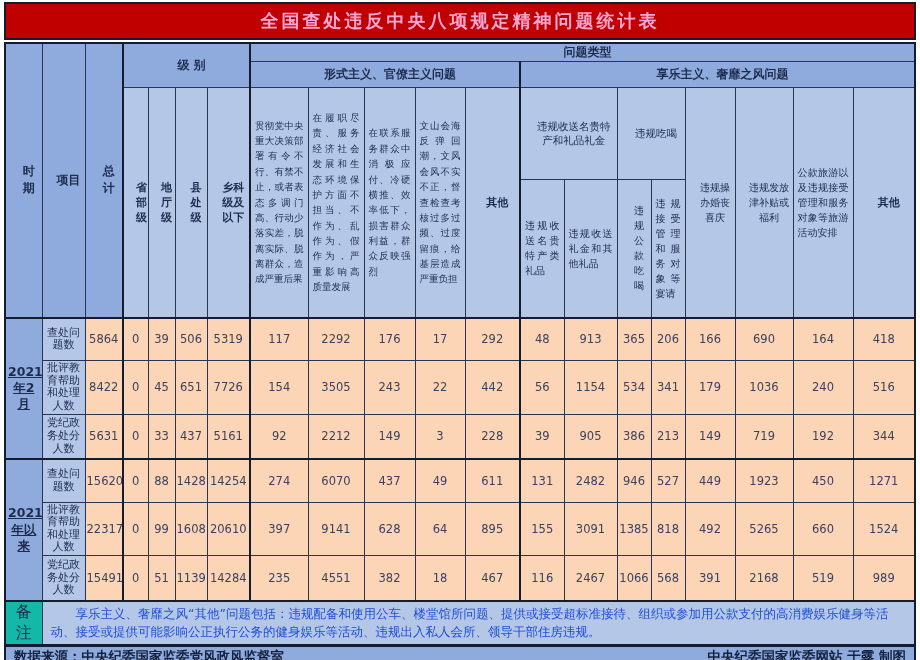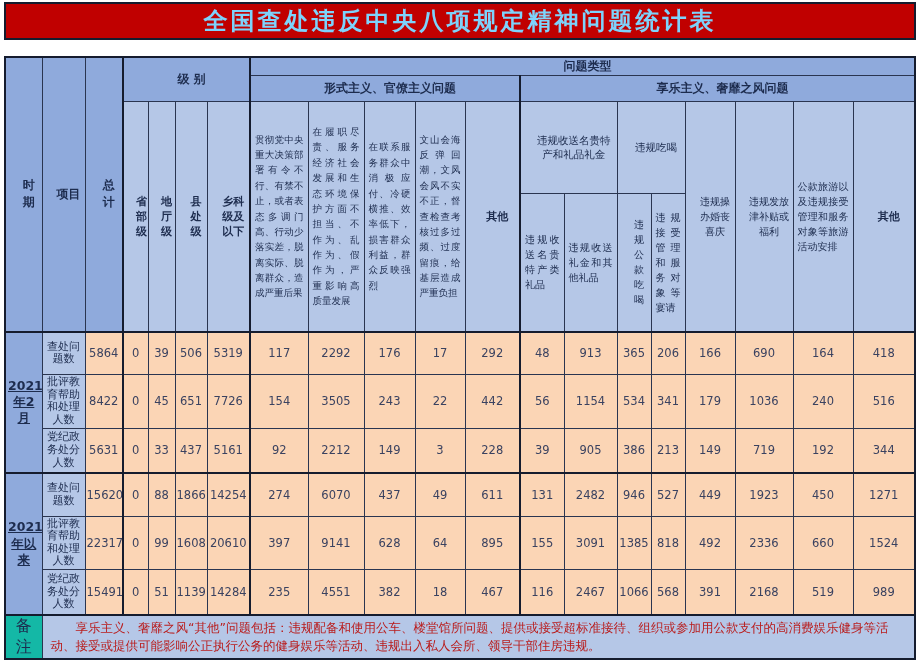--- a/index.html
+++ b/index.html
@@ -1,36 +1,36 @@
 <!DOCTYPE html>
 <html><head>
 <meta charset="utf-8">
 <style>
   html,body{margin:0;padding:0;background:#ffffff;}
   body{width:920px;height:660px;font-family:"DejaVu Sans","Liberation Sans",sans-serif;box-sizing:border-box;overflow:hidden;}
   .wrap{padding:2px 4px;width:912px;}
   .title-bar{background:#C00000;border:2px solid #151c2e;height:34px;display:flex;align-items:center;justify-content:center;
-             color:#7dd3fc;font-size:24px;font-weight:bold;letter-spacing:3px;margin-bottom:16px;}
+             color:#f9a8d4;font-size:18px;font-weight:bold;letter-spacing:3px;margin-bottom:2px;}
   table{border-collapse:collapse;table-layout:fixed;width:912px;border:2px solid #151c2e;}
   td,th{border:1px solid #2a3550;overflow:hidden;padding:0 2px;vertical-align:middle;text-align:center;color:#1d2c4e;box-sizing:border-box;}
   .mblue{background:#8FAADC;}
   .lblue{background:#B5C7E7;}
   th{font-weight:bold;font-size:12px;padding-left:12px;}
   th.leaf{font-size:11px;}
   th.sub{font-size:10.5px;font-weight:normal;}
   th.longtxt{font-size:9.5px;font-weight:normal;line-height:1.62;}
   th.leafsmall{font-size:10px;font-weight:normal;line-height:1.5;}
   .jt{text-align:justify;padding:2px 4px;}
   .thickL{border-left:2px solid #151c2e;}
   .thickT{border-top:2px solid #151c2e;}
   .data-cell{background:#FBD5B5;font-size:11.5px;color:#3a4260;padding:0 1px;}
   .rowlabel-cell{background:#B5C7E7;font-size:11px;line-height:1.15;padding:1px 2px;font-weight:normal;}
   .period-cell{background:#8FAADC;font-size:12.5px;font-weight:bold;line-height:1.3;padding:0 2px;text-decoration:underline;}
   .notes-label{background:#14b8a6;font-size:16px;font-weight:normal;}
-  .notes-text{background:#B5C7E7;text-align:left;font-size:12.5px;line-height:1.4;padding:2px 8px;text-indent:2em;font-weight:normal;color:#b91c1c;}
+  .notes-text{background:#B5C7E7;text-align:left;font-size:12.5px;line-height:1.4;padding:2px 8px;text-indent:2em;font-weight:normal;color:#1d4ed8;}
   .footer-bar{display:flex;justify-content:space-between;align-items:center;background:#8FAADC;border:2px solid #151c2e;border-top-width:1px;
               height:21px;padding:0 8px;font-weight:bold;font-size:13.5px;color:#15223f;}
 </style>
 </head>
 <body>
 
 <div class="wrap">
 
   <div class="title-bar">全国查处违反中央八项规定精神问题统计表</div>
 
@@ -157,21 +157,21 @@
           <td class="data-cell">719</td>
           <td class="data-cell">192</td>
           <td class="data-cell">344</td>
         </tr>
         <tr class="thickT" style="height: 43px;">
           <td class="period-cell" rowspan="3">2021年以来</td>
           <td class="rowlabel-cell">查处问题数</td>
           <td class="data-cell">15620</td>
           <td class="data-cell thickL">0</td>
           <td class="data-cell">88</td>
-          <td class="data-cell">1866</td>
+          <td class="data-cell">1428</td>
           <td class="data-cell">14254</td>
           <td class="data-cell thickL">274</td>
           <td class="data-cell">6070</td>
           <td class="data-cell">437</td>
           <td class="data-cell">49</td>
           <td class="data-cell">611</td>
           <td class="data-cell thickL">131</td>
           <td class="data-cell">2482</td>
           <td class="data-cell">946</td>
           <td class="data-cell">527</td>
@@ -190,21 +190,21 @@
           <td class="data-cell thickL">397</td>
           <td class="data-cell">9141</td>
           <td class="data-cell">628</td>
           <td class="data-cell">64</td>
           <td class="data-cell">895</td>
           <td class="data-cell thickL">155</td>
           <td class="data-cell">3091</td>
           <td class="data-cell">1385</td>
           <td class="data-cell">818</td>
           <td class="data-cell">492</td>
-          <td class="data-cell">2336</td>
+          <td class="data-cell">5265</td>
           <td class="data-cell">660</td>
           <td class="data-cell">1524</td>
         </tr>
         <tr style="height: 45px;">
           <td class="rowlabel-cell">党纪政务处分人数</td>
           <td class="data-cell">15491</td>
           <td class="data-cell thickL">0</td>
           <td class="data-cell">51</td>
           <td class="data-cell">1139</td>
           <td class="data-cell">14284</td>

